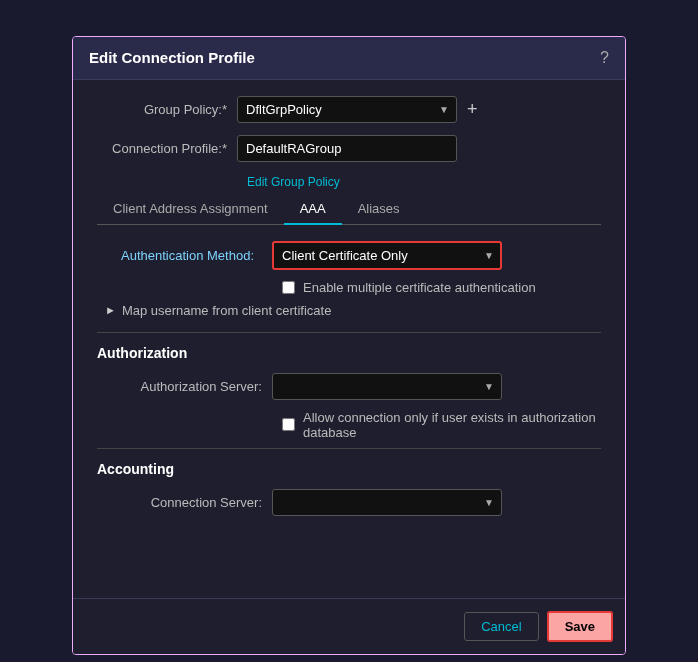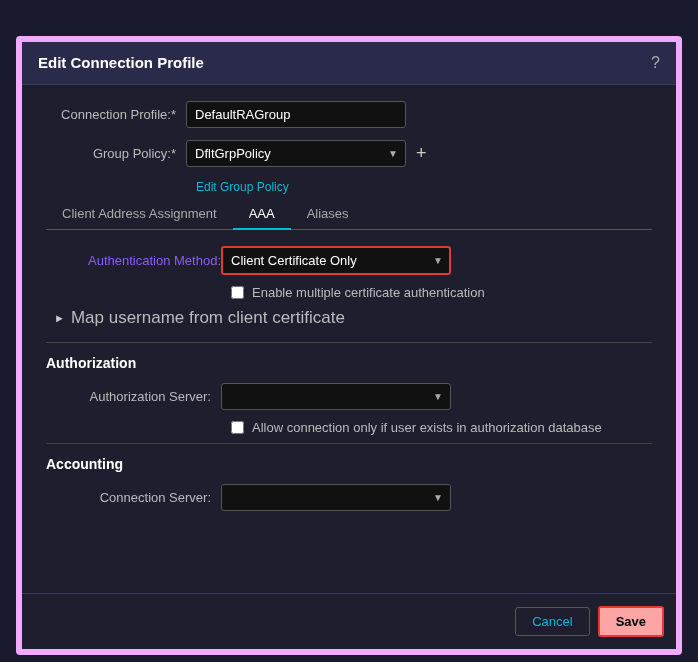--- a/index.html
+++ b/index.html
@@ -7,23 +7,23 @@
       background: #1a1a2e;
       display: flex;
       align-items: center;
       justify-content: center;
       min-height: 100vh;
       font-family: Arial, sans-serif;
       font-size: 13px;
       color: #ccc;
     }
     .modal {
-      width: 666px;
+      width: 554px;
       background: #1e1e2e;
-      border: 6px solid #f0abfc;
+      border: 1px solid #f0abfc;
       border-radius: 4px;
       overflow: hidden;
       margin-top: 28px;
     }
     .modal-header {
       background: #2a2a4a;
       padding: 12px 16px;
       display: flex;
       align-items: center;
       justify-content: space-between;
@@ -138,24 +138,24 @@
       font-size: 14px;
       font-weight: bold;
       margin-bottom: 12px;
     }
     .auth-method-row {
       display: flex;
       align-items: center;
       margin-bottom: 10px;
     }
     .auth-method-label {
-      color: #8b5cf6;
+      color: #7dd3fc;
       min-width: 175px;
       text-align: right;
-      padding-right: 0;
+      padding-right: 18px;
     }
     .auth-select-wrapper {
       position: relative;
       display: inline-block;
     }
     .auth-select {
       background: #111;
       border: 2px solid #e53935;
       color: #fff;
       padding: 5px 28px 5px 8px;
@@ -195,21 +195,21 @@
       margin-bottom: 14px;
       margin-left: 8px;
     }
     .triangle-icon {
       color: #ccc;
       margin-right: 6px;
       font-size: 11px;
     }
     .map-username-label {
       color: #bbb;
-      font-size: 17px;
+      font-size: 13px;
     }
     .divider {
       border-top: 1px solid #444;
       margin: 8px 0 12px 0;
     }
     .server-row {
       display: flex;
       align-items: center;
       margin-bottom: 10px;
     }
@@ -280,32 +280,32 @@
 <div class="modal">
 
   <div class="modal-header">
     <span class="modal-header-title">Edit Connection Profile</span>
     <span class="help-icon">?</span>
   </div>
 
   <div class="modal-body">
 
     <div class="form-row">
-      <label class="form-label">Connection Profile:*</label>
-      <input class="form-input" type="text" value="DefaultRAGroup" style="">
-    </div>
-
-    <div class="form-row">
       <label class="form-label">Group Policy:*</label>
       <div class="form-select-wrapper">
         <select class="form-select">
           <option>DfltGrpPolicy</option>
         </select>
       </div>
       <button class="plus-btn">+</button>
+    </div>
+
+    <div class="form-row">
+      <label class="form-label">Connection Profile:*</label>
+      <input class="form-input" type="text" value="DefaultRAGroup" style="">
     </div>
 
     <div>
       <a class="edit-group-link">Edit Group Policy</a>
     </div>
 
     <div class="tabs">
       <div class="tab">
         <span>Client Address Assignment</span>
       </div>

